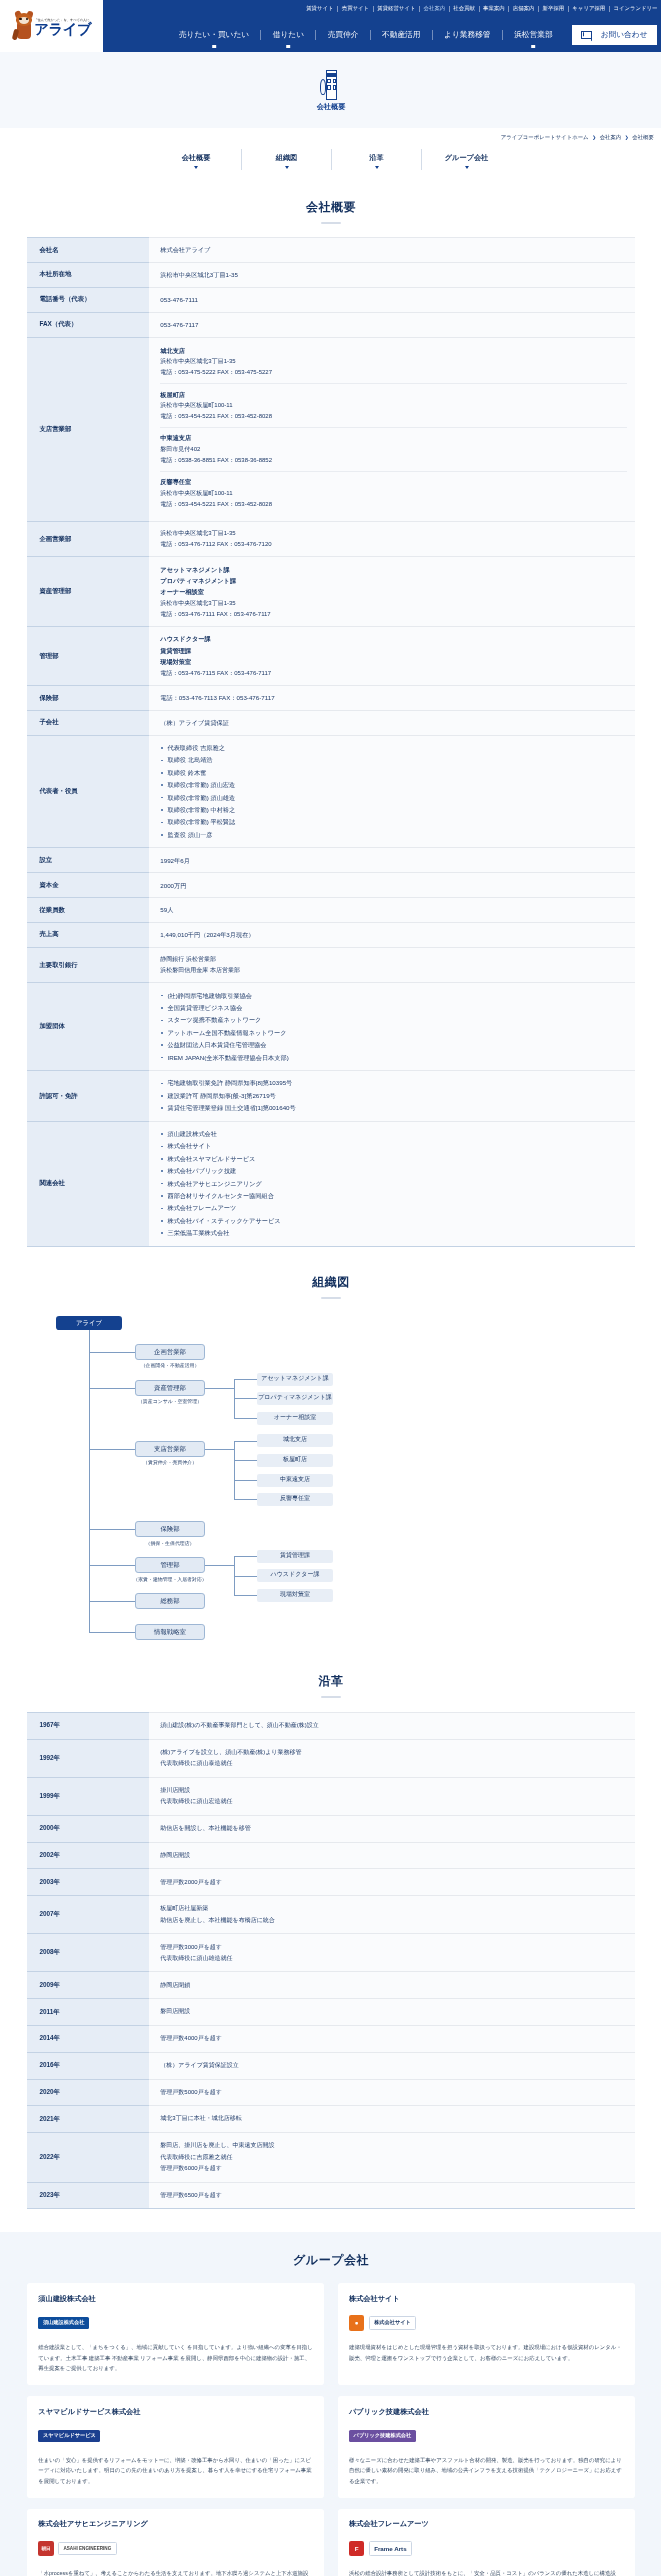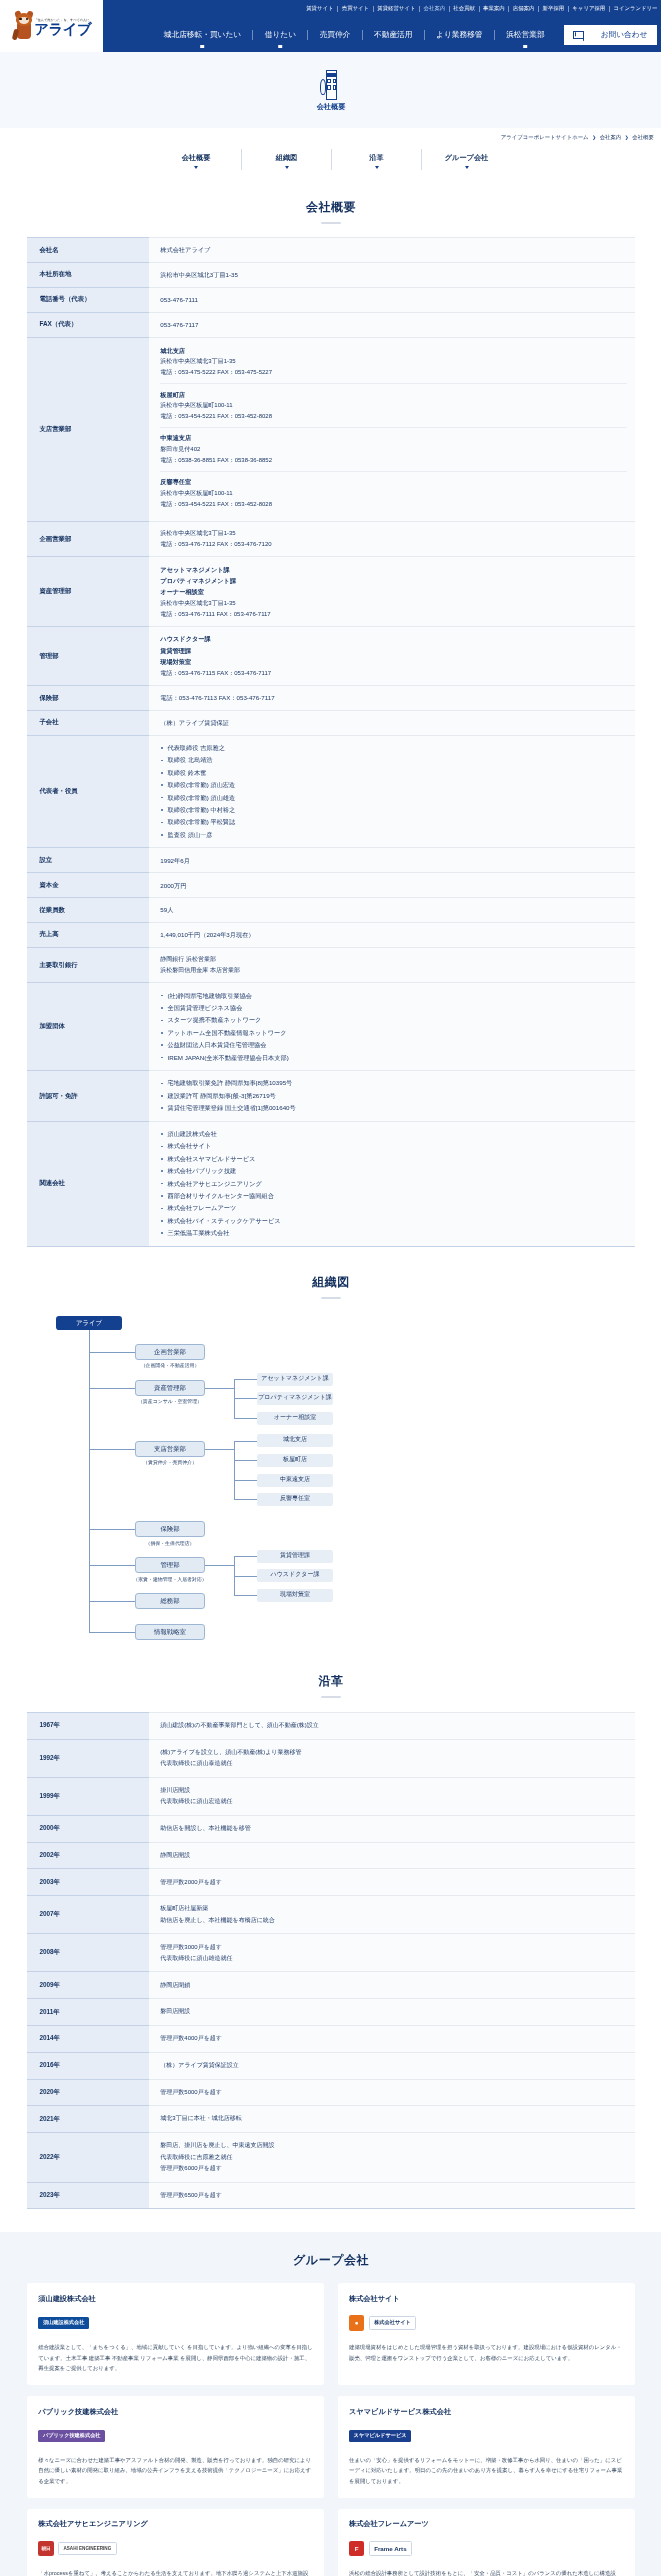--- a/index.html
+++ b/index.html
@@ -44,21 +44,21 @@
   .util-nav a:first-child{border-left:none;}
   .util-nav a.active{color:#bcd4f2;}
   .main-nav{display:flex;justify-content:flex-end;align-items:center;
             height:33px;padding-right:5.2px;gap:0;}
   .main-nav .mitem{position:relative;color:#fff;font-size:7.7px;padding:0 11.3px;
             white-space:nowrap;border-left:0.5px solid rgba(255,255,255,.4);
             line-height:1.2;cursor:pointer;}
   .main-nav .mitem:first-child{border-left:none;}
   .main-nav .mitem .caret{position:absolute;left:50%;transform:translateX(-50%);
             bottom:-8.2px;width:3.6px;height:3.1px;background:#fff;}
-  .contact-btn{display:flex;align-items:center;gap:17px;background:#fff;
+  .contact-btn{display:flex;align-items:center;gap:9px;background:#fff;
             color:#14418f;font-size:7.7px;padding:5.2px 9.3px;margin-left:8.2px;
             white-space:nowrap;cursor:pointer;}
   .mail-ic{width:10.3px;height:7.7px;border:0.8px solid #14418f;position:relative;}
   .mail-ic:after{content:"";position:absolute;left:0.5px;top:0px;width:7.2px;height:4.1px;
             border-left:0.8px solid #14418f;border-right:0.8px solid #14418f;
             transform:skewY(30deg);transform-origin:left top;}
 
   
   .hero{background:#f5f8fc;height:76px;display:flex;flex-direction:column;
         align-items:center;justify-content:center;gap:2.1px;}
@@ -193,21 +193,21 @@
       <a>社会貢献</a>
       <a>事業案内</a>
       <a>店舗案内</a>
       <a>新卒採用</a>
       <a>キャリア採用</a>
       <a>コインランドリー</a>
     </div>
 
     <div class="main-nav">
       <div class="mitem">
-        <span>城北店移転・買いたい</span>
+        <span>売りたい・買いたい</span>
         <span class="caret"></span>
       </div>
       <div class="mitem">
         <span>借りたい</span>
         <span class="caret"></span>
       </div>
       <div class="mitem">
         <span>売買仲介</span>
       </div>
       <div class="mitem">
@@ -674,33 +674,33 @@
     <div class="card">
       <h3>株式会社サイト</h3>
       <div class="logo-strip">
         <span class="sq" style="background:#e8711a;">●</span>
         <span class="blk" style="background:#fff;color:#13305e;border:0.5px solid #ccd6e4;">株式会社サイト</span>
       </div>
       <p>建築現場資材をはじめとした現場管理を担う資材を取扱っております。建設現場における仮設資材のレンタル・販売、管理と運搬をワンストップで行う企業として、お客様のニーズにお応えしています。</p>
     </div>
 
     <div class="card">
+      <h3>スヤマビルドサービス株式会社</h3>
+      <div class="logo-strip">
+        <span class="blk" style="background:#1b3f8f;color:#fff;">スヤマビルドサービス</span>
+      </div>
+      <p>住まいの「安心」を提供するリフォームをモットーに、増築・改修工事から水回り、住まいの「困った」にスピーディに対応いたします。明日のこの先の住まいのあり方を提案し、暮らす人を幸せにする住宅リフォーム事業を展開しております。</p>
+    </div>
+
+    <div class="card">
       <h3>パブリック技建株式会社</h3>
       <div class="logo-strip">
         <span class="blk" style="background:#6b4fa0;color:#fff;">パブリック技建株式会社</span>
       </div>
       <p>様々なニーズに合わせた建築工事やアスファルト合材の開発、製造、販売を行っております。独自の研究により自然に優しい素材の開発に取り組み、地域の公共インフラを支える技術提供「テクノロジーニーズ」にお応えする企業です。</p>
-    </div>
-
-    <div class="card">
-      <h3>スヤマビルドサービス株式会社</h3>
-      <div class="logo-strip">
-        <span class="blk" style="background:#1b3f8f;color:#fff;">スヤマビルドサービス</span>
-      </div>
-      <p>住まいの「安心」を提供するリフォームをモットーに、増築・改修工事から水回り、住まいの「困った」にスピーディに対応いたします。明日のこの先の住まいのあり方を提案し、暮らす人を幸せにする住宅リフォーム事業を展開しております。</p>
     </div>
 
     <div class="card">
       <h3>株式会社アサヒエンジニアリング</h3>
       <div class="logo-strip">
         <span class="sq" style="background:#c4342e;font-size:4.6px;">朝日</span>
         <span class="blk" style="background:#fff;color:#444;border:0.5px solid #ccd6e4;font-size:4.6px;">ASAHI ENGINEERING</span>
       </div>
       <p>「水processを重ねて」、考えることからわたる生活を支えております。地下水膜ろ過システムと上下水道施設の設計・施工に取り組み、安全でおいしい水を提供する企業として社会に貢献しております。環境にやさしい技術を通じて、社会を支えています。</p>
     </div>

